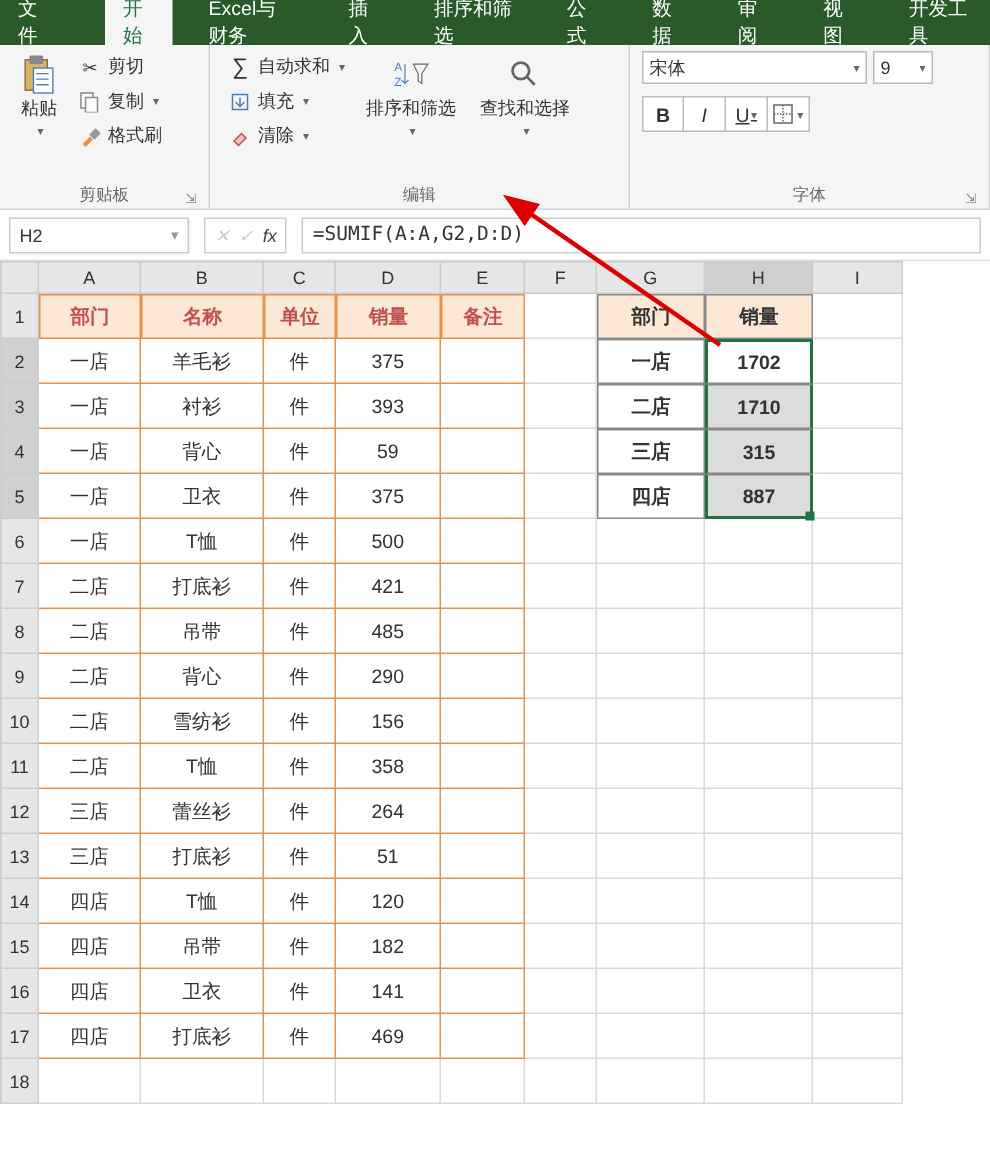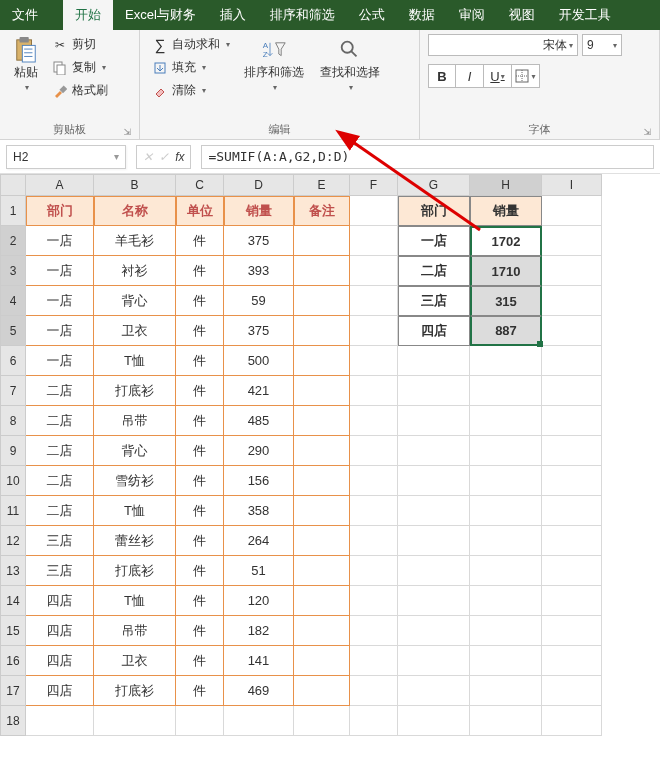--- a/index.html
+++ b/index.html
@@ -1,39 +1,39 @@
 <!DOCTYPE html>
 <html><head>
 <meta charset="utf-8">
 <style>
 * { box-sizing: border-box; margin: 0; padding: 0; font-family: "Microsoft YaHei", sans-serif; }
 body { background: #fff; font-size: 12px; color: #333; width: 660px; }
 
 
-.menubar { background: #2a5a2a; display: flex; height: 30px; align-items: stretch; }
+.menubar { background: #2a5a2a; display: flex; height: 30px; align-items: stretch; gap: 12px; }
 .menubar-item { padding: 0 12px; color: #fff; font-size: 13px; display: flex; align-items: center; cursor: pointer; }
 .menubar-item.active { background: #f5f5f5; color: #217346; margin-left: 13px; }
 
 
 .ribbon { background: #f5f5f5; border-bottom: 1px solid #d4d4d4; display: flex; height: 110px; }
 .ribbon-group { border-right: 1px solid #d4d4d4; padding: 4px 8px 0; display: flex; flex-direction: column; justify-content: space-between; }
 .ribbon-group-label { text-align: center; font-size: 11px; color: #666; padding: 2px 0; position: relative; }
 .ribbon-group-label .launcher { position: absolute; right: 0; bottom: 2px; font-size: 9px; color: #888; }
 
 .ribbon-body { display: flex; gap: 4px; flex: 1; align-items: flex-start; }
 .ribbon-col { display: flex; flex-direction: column; gap: 2px; }
 .ribbon-btn-large { display: flex; flex-direction: column; align-items: center; gap: 2px; padding: 4px 6px; cursor: pointer; font-size: 12px; }
 .ribbon-btn-small { display: flex; align-items: center; gap: 4px; padding: 2px 4px; cursor: pointer; font-size: 12px; white-space: nowrap; }
 .ribbon-icon { width: 24px; height: 24px; display: flex; align-items: center; justify-content: center; }
 .ribbon-icon-sm { width: 16px; height: 16px; display: flex; align-items: center; justify-content: center; }
 .caret { font-size: 8px; color: #666; margin-left: 2px; }
 
 
 .font-row { display: flex; gap: 4px; margin-bottom: 4px; }
-.font-name { border: 1px solid #bbb; background: #fff; width: 150px; height: 22px; padding: 0 4px; font-size: 12px; display: flex; align-items: center; justify-content: flex-end; }
+.font-name { border: 1px solid #bbb; background: #fff; width: 150px; height: 22px; padding: 0 4px; font-size: 12px; display: flex; align-items: center; justify-content: space-between; }
 .font-size { border: 1px solid #bbb; background: #fff; width: 40px; height: 22px; padding: 0 4px; font-size: 12px; display: flex; align-items: center; justify-content: space-between; }
 .font-btns { display: flex; gap: 0; }
 .font-btn { border: 1px solid #bbb; background: #fff; width: 28px; height: 24px; display: flex; align-items: center; justify-content: center; font-size: 13px; cursor: pointer; }
 .font-btn + .font-btn { border-left: none; }
 
 
 .formula-area { display: flex; align-items: center; padding: 4px 6px; gap: 10px; background: #fff; border-bottom: 1px solid #e0e0e0; height: 34px; }
 .name-box { border: 1px solid #ccc; width: 120px; height: 24px; padding: 0 6px; display: flex; align-items: center; box-shadow: 1px 1px 2px rgba(0,0,0,0.05); }
 .name-box-caret { margin-left: auto; color: #999; font-size: 10px; }
 .formula-btns { display: flex; align-items: center; gap: 6px; border: 1px solid #ccc; height: 24px; padding: 0 6px; }

